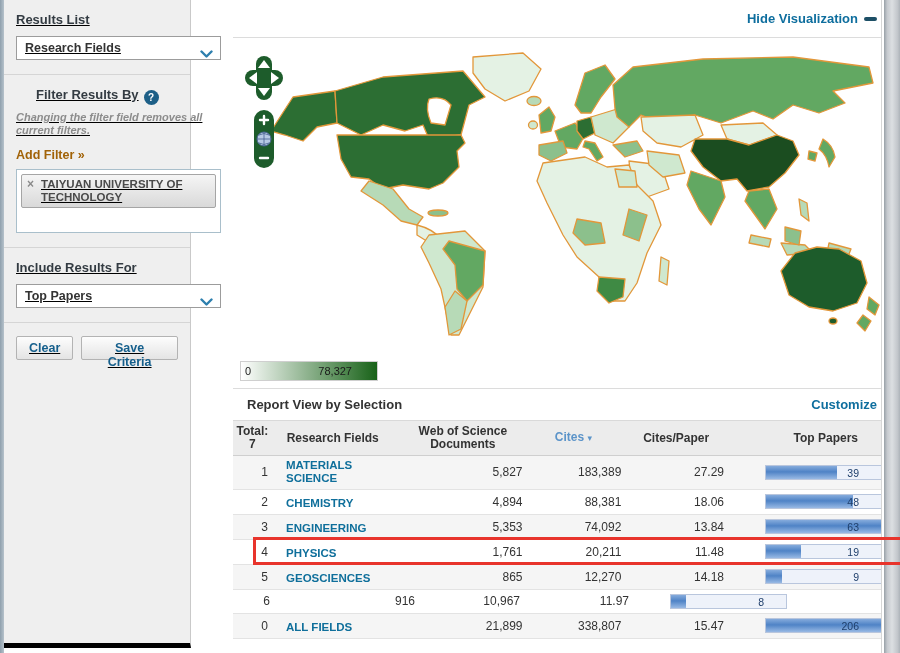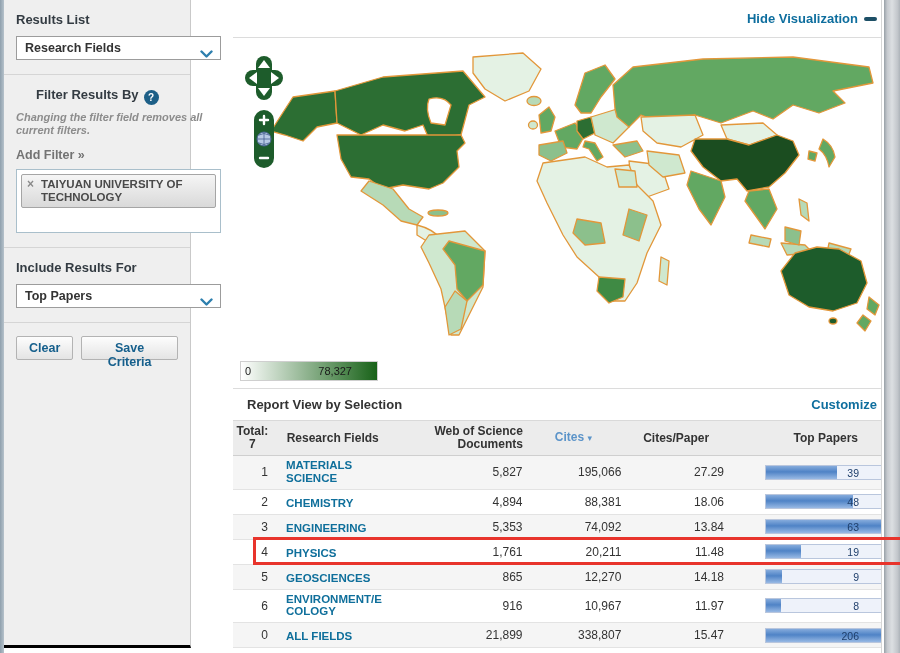--- a/index.html
+++ b/index.html
@@ -5,34 +5,34 @@
   * { margin:0; padding:0; box-sizing:border-box; }
   body { font-family:"Liberation Sans","DejaVu Sans",sans-serif; background:#fff; }
   #page { position:relative; width:900px; height:653px; background:#fff; overflow:hidden; }
 
   
   #left-edge { position:absolute; left:0; top:0; width:4px; height:653px;
     background:linear-gradient(to right,#8fa0ad,#b6c2cb); }
 
   
   #sidebar { position:absolute; left:4px; top:0; width:187px; height:648px;
-    background:#efefef; border-right:1px solid #c9c9c9; border-bottom:3px solid #000000; }
+    background:#efefef; border-right:1px solid #c9c9c9; border-bottom:5px solid #000000;text-decoration:underline; }
   .sb-section { padding:12px 12px 14px 12px; border-bottom:1px solid #d5d5d5; }
   .sb-section:last-child { border-bottom:none; }
   .sb-heading { font-size:13px; font-weight:bold; color:#333b42; margin-bottom:9px; }
   .dropdown { position:relative; width:205px; height:24px; background:#fff;
     border:1px solid #9c9c9c; display:flex; align-items:center; padding:0 26px 0 8px; cursor:pointer; }
   .dropdown .dd-text { font-size:12.5px; font-weight:bold; color:#333; white-space:nowrap; overflow:hidden; }
   .dd-chevron { position:absolute; right:7px; top:8px; }
   .help-badge { display:inline-block; width:15px; height:15px; border-radius:50%;
     background:#1d5f87; color:#fff; font-size:10px; font-weight:bold; text-align:center;
     line-height:15px; vertical-align:-2px; margin-left:5px; cursor:pointer; }
   .filter-note { font-size:11px; font-style:italic; font-weight:bold; color:#8c8c8c;
     line-height:13px; margin-bottom:8px; width:190px; }
-  .add-filter { font-size:12.5px; font-weight:bold; color:#737373; text-decoration:none;
+  .add-filter { font-size:12.5px; font-weight:bold; color:#a16207; text-decoration:none;
     display:inline-block; margin-bottom:7px; cursor:pointer; }
   .filter-box { width:205px; height:64px; background:#fff; border:1px solid #a9bfcb; padding:4px; }
   .filter-tag { position:relative; background:linear-gradient(#f5f5f5,#d9d9d9);
     border:1px solid #a5a5a5; border-radius:2px; padding:3px 5px 3px 19px;
     font-size:11.5px; font-weight:bold; color:#4a4a4a; line-height:13px; }
   .tag-close { position:absolute; left:5px; top:3px; color:#8a8a8a; font-size:12px;
     font-weight:bold; line-height:12px; cursor:pointer; }
   .btn-row { display:flex; gap:8px; padding:13px 12px; }
   .btn { background:linear-gradient(#fdfdfd,#e4e4e4); border:1px solid #b3b3b3;
     border-radius:2px; color:#155f8c; font-weight:bold; font-size:12.5px;
@@ -233,31 +233,31 @@
     <span class="report-title">Report View by Selection</span>
     <a class="customize">Customize</a>
 
     <div id="report-table">
       <div class="thead">
         <div class="th c-rank">
           <div>Total:</div>
           <div>7</div>
         </div>
         <div class="th c-field" style="text-align:left;">Research Fields</div>
-        <div class="th c-docs" style="white-space:normal; padding-left:20px;text-align:right;">Web of Science Documents</div>
+        <div class="th c-docs" style="white-space:normal; padding-left:20px;">Web of Science Documents</div>
         <div class="th c-cites cites-th"><span>Cites</span> <span class="sort-arrow">▾</span></div>
         <div class="th c-cpp">Cites/Paper</div>
         <div class="th c-top">Top Papers</div>
       </div>
       <div>
   <div class="trow odd">
     <div class="c-rank">1</div>
     <div class="c-field"><a class="field-link">MATERIALS SCIENCE</a></div>
     <div class="c-docs">5,827</div>
-    <div class="c-cites">195,066</div>
+    <div class="c-cites">183,389</div>
     <div class="c-cpp">27.29</div>
     <div class="c-top">
       <div class="bar-track">
         <div class="bar-fill" style="width: 62%;"></div>
         <span class="bar-value">39</span>
       </div>
     </div>
   </div>
 
   <div class="trow">
@@ -311,21 +311,20 @@
     <div class="c-top">
       <div class="bar-track">
         <div class="bar-fill" style="width: 14%;"></div>
         <span class="bar-value">9</span>
       </div>
     </div>
   </div>
 
   <div class="trow">
     <div class="c-rank">6</div>
-    <div class="c-field"><a class="field-link">ENVIRONMENT/ECOLOGY</a></div>
     <div class="c-docs">916</div>
     <div class="c-cites">10,967</div>
     <div class="c-cpp">11.97</div>
     <div class="c-top">
       <div class="bar-track">
         <div class="bar-fill" style="width: 13%;"></div>
         <span class="bar-value">8</span>
       </div>
     </div>
   </div>

